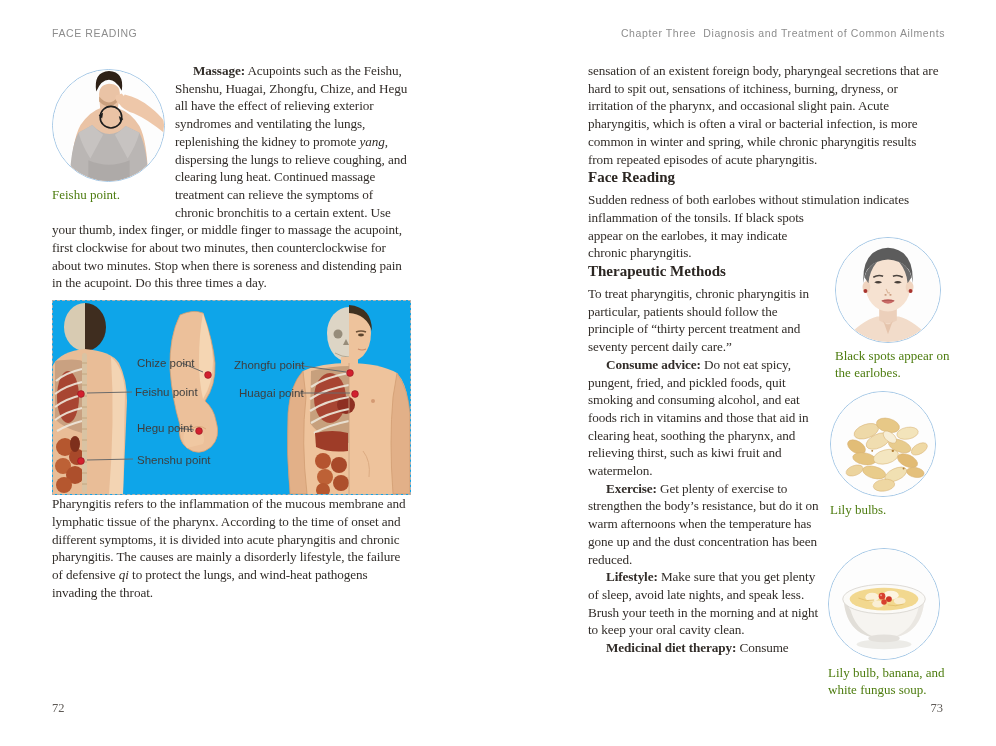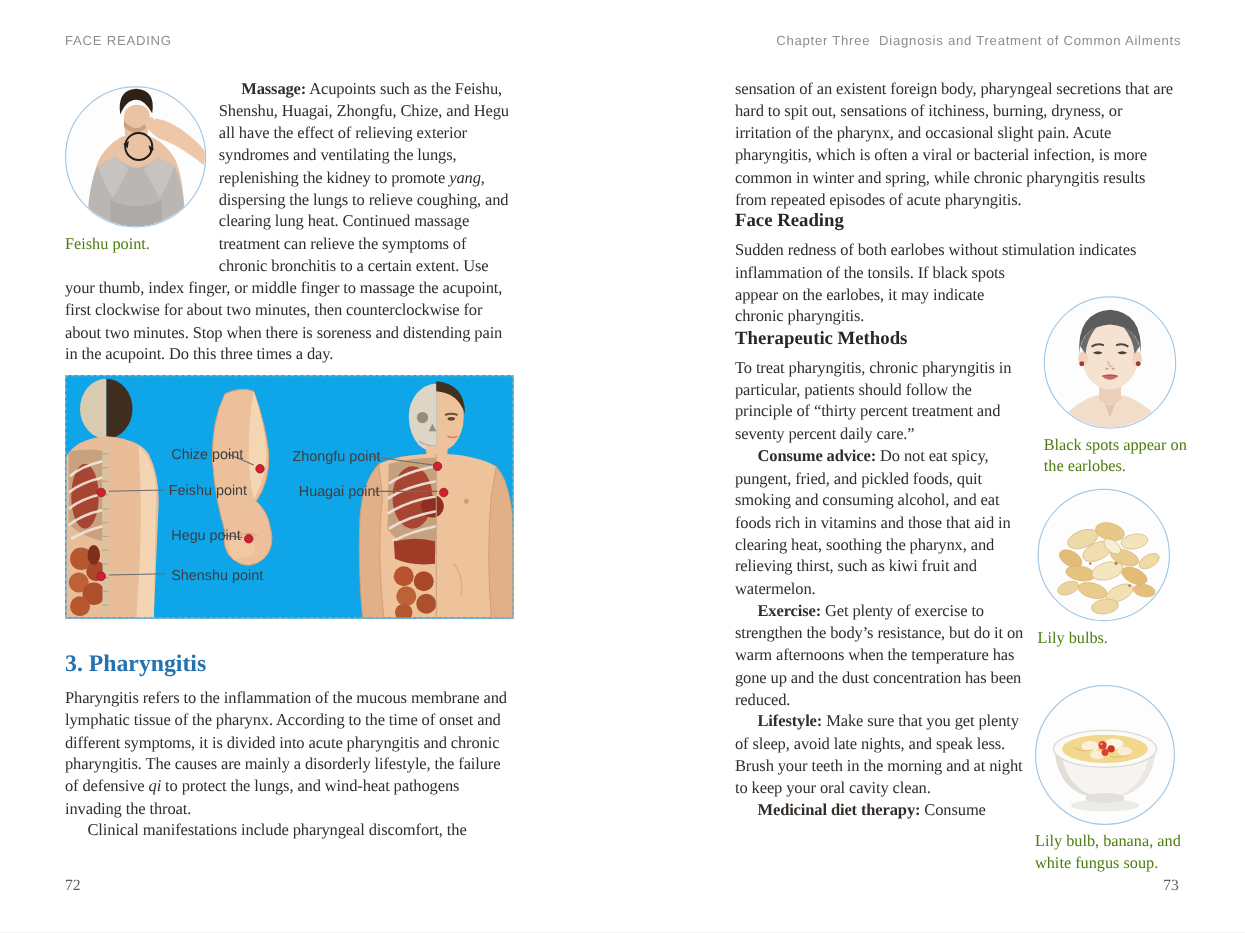--- a/index.html
+++ b/index.html
@@ -207,23 +207,21 @@
           <text x="84" y="66">Chize point</text>
           <text x="82" y="95">Feishu point</text>
           <text x="84" y="131">Hegu point</text>
           <text x="84" y="163">Shenshu point</text>
           <text x="181" y="68">Zhongfu point</text>
           <text x="186" y="96">Huagai point</text>
         </g>
       </svg>
     </div>
 
-    <h2 class="blue-head">3. Pharyngitis</h2>
     <p class="body"><span>Pharyngitis refers to the inflammation of the mucous membrane and lymphatic tissue of the pharynx. According to the time of onset and different symptoms, it is divided into acute pharyngitis and chronic pharyngitis. The causes are mainly a disorderly lifestyle, the failure of defensive </span><i>qi</i><span> to protect the lungs, and wind-heat pathogens invading the throat.</span></p>
-    <p class="body indent">Clinical manifestations include pharyngeal discomfort, the</p>
   </div>
 
   <div class="col col-right">
     <p class="body">sensation of an existent foreign body, pharyngeal secretions that are hard to spit out, sensations of itchiness, burning, dryness, or irritation of the pharynx, and occasional slight pain. Acute pharyngitis, which is often a viral or bacterial infection, is more common in winter and spring, while chronic pharyngitis results from repeated episodes of acute pharyngitis.</p>
 
     <h3 class="sub-head mt22">Face Reading</h3>
     <p class="body mt2">Sudden redness of both earlobes without stimulation indicates</p>
     <p class="body narrow">inflammation of the tonsils. If black spots appear on the earlobes, it may indicate chronic pharyngitis.</p>
 
     <h3 class="sub-head mt14">Therapeutic Methods</h3>

